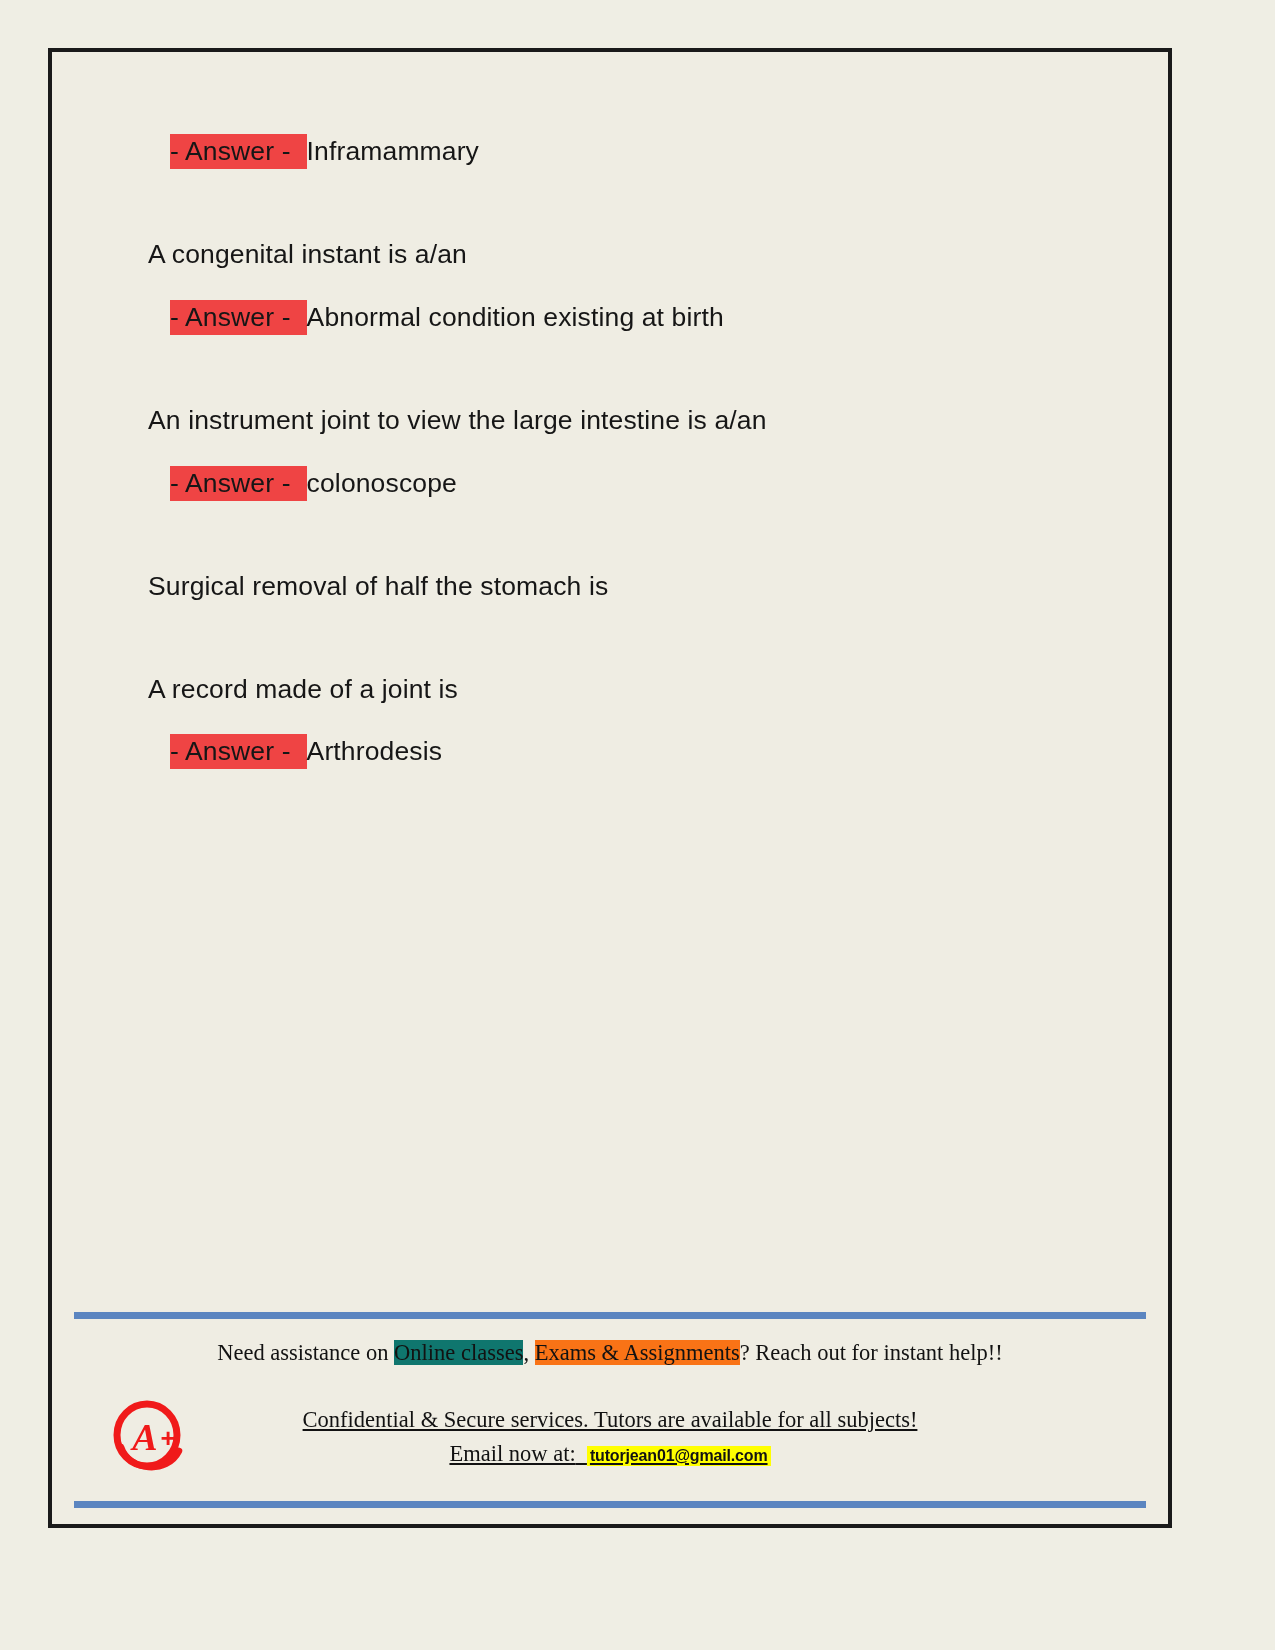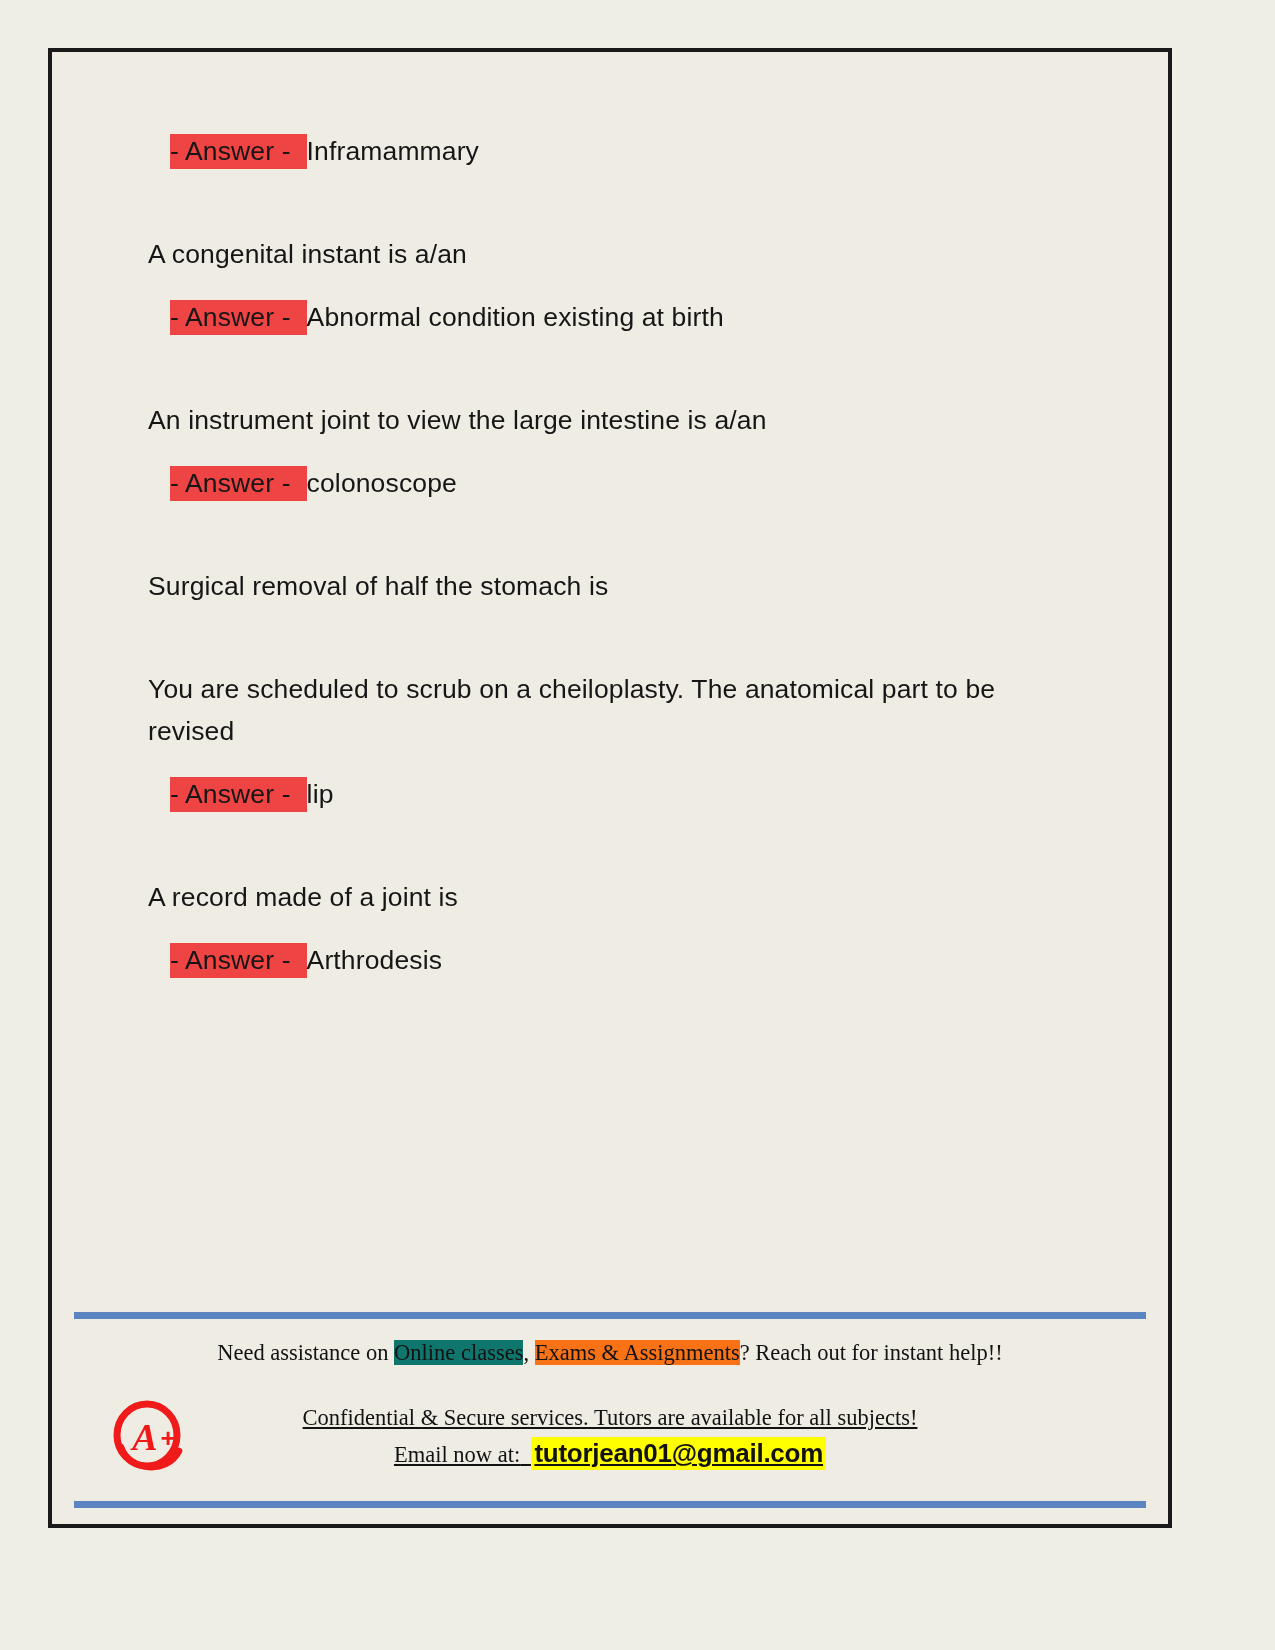--- a/index.html
+++ b/index.html
@@ -116,21 +116,21 @@
     color: #121212;
     font-size: 22.5px;
     line-height: 1.5;
     padding-right: 150px;
     text-decoration: underline;
   }
 
   .email-bold {
     font-family: "Liberation Sans", sans-serif;
     font-weight: bold;
-    font-size: 26px;
+    font-size: 16px;
     background: #ffff00;
     padding: 1px 3px 2px 3px;
     letter-spacing: -0.01em;
   }
 </style>
 </head>
 <body>
 
 <div class="page">
 
@@ -147,24 +147,20 @@
 
     <div class="qa-block">
       <p class="line">An instrument joint to view the large intestine is a/an</p>
       <p class="line"><span class="answer-tag">- Answer -</span><span>colonoscope</span></p>
     </div>
 
     <div class="qa-block">
       <p class="line">Surgical removal of half the stomach is</p>
     </div>
 
-    <div class="qa-block">
-      <p class="line">You are scheduled to scrub on a cheiloplasty. The anatomical part to be revised</p>
-      <p class="line"><span class="answer-tag">- Answer -</span><span>lip</span></p>
-    </div>
 
     <div class="qa-block">
       <p class="line">A record made of a joint is</p>
       <p class="line"><span class="answer-tag">- Answer -</span><span>Arthrodesis</span></p>
     </div>
 
   </div>
 
   <div class="footer">
 

